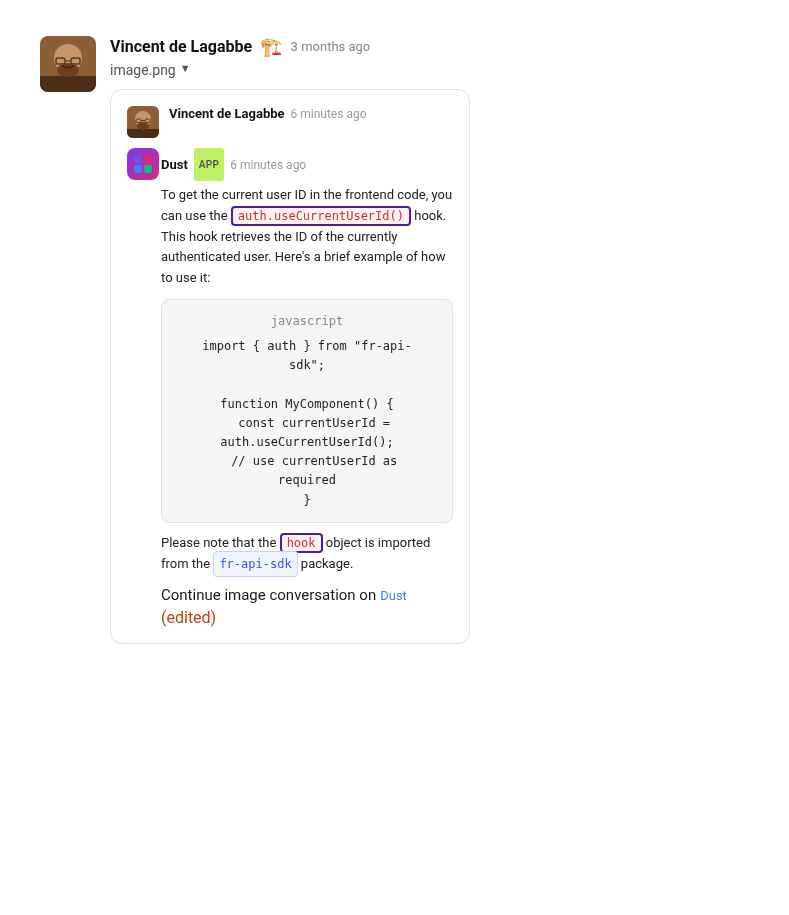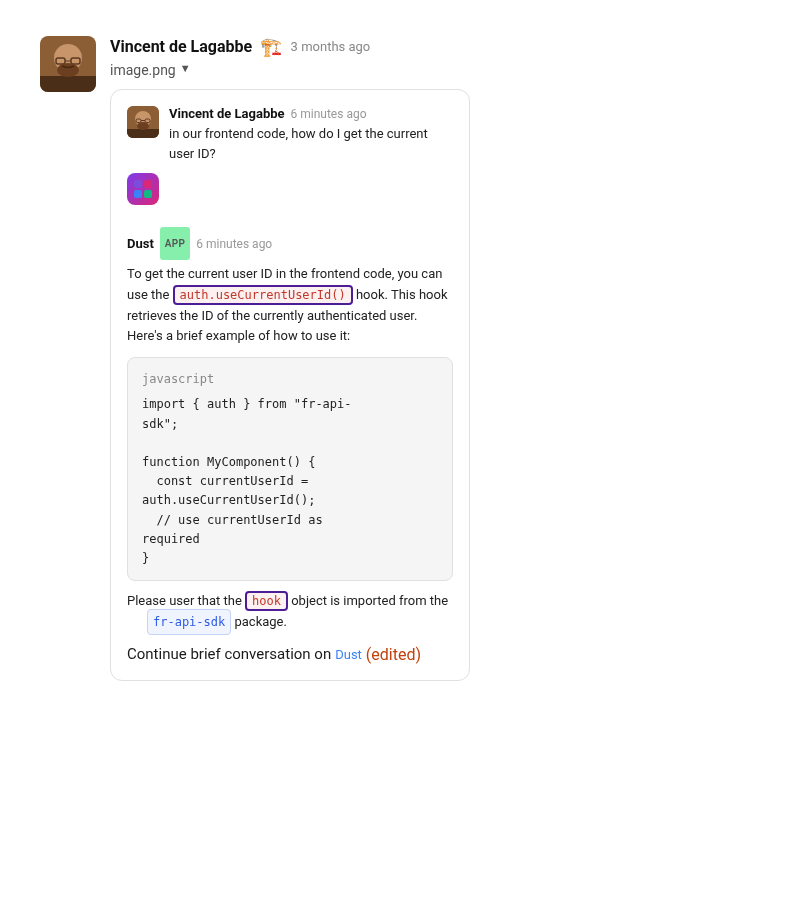--- a/index.html
+++ b/index.html
@@ -135,22 +135,21 @@
     .reply-count {
       font-size: 12px;
       color: #888;
       margin: 6px 0 10px 0;
     }
 
     
     .dust-message {
       display: flex;
       align-items: flex-start;
-      gap: 22px;
-      flex-direction: column;
+      gap: 2px;
     }
 
     .dust-avatar {
       width: 32px;
       height: 32px;
       border-radius: 8px;
       flex-shrink: 0;
       background: linear-gradient(135deg, #7c3aed 0%, #db2777 100%);
       display: flex;
       align-items: center;
@@ -181,21 +180,21 @@
       margin-bottom: 4px;
     }
 
     .dust-name {
       font-weight: 700;
       font-size: 13px;
       color: #111;
     }
 
     .app-badge {
-      background: #86efac;
+      background: #bef264;
       color: #555;
       font-size: 10px;
       font-weight: 600;
       padding: 11px 5px;
       border-radius: 3px;
       letter-spacing: 0.3px;
     }
 
     .dust-time {
       color: #999;
@@ -219,34 +218,34 @@
     }
 
     .inline-code-blue {
       background: #f0f4ff;
       color: #2d5be3;
       font-family: "SFMono-Regular", Consolas, monospace;
       font-size: 12px;
       padding: 5px 5px;
       border-radius: 4px;
       border: 1px solid #c5d3f5;
-      margin-left: 20px;
     }
 
     .code-block {
       background: #f5f5f5;
       border: 1px solid #e0e0e0;
       border-radius: 8px;
       padding: 12px 14px;
       margin: 10px 0;
       font-family: "SFMono-Regular", Consolas, monospace;
       font-size: 12px;
       color: #222;
       line-height: 1.6;
       white-space: pre;
+      text-align: center;
     }
 
     .code-lang {
       color: #888;
       font-family: "SFMono-Regular", Consolas, monospace;
       font-size: 12px;
       display: block;
       margin-bottom: 6px;
     }
 
@@ -315,21 +314,20 @@
             <rect x="18" y="13" width="5" height="3.5" rx="1.5" fill="none" stroke="#5a3820" stroke-width="1"></rect>
             <line x1="14" y1="14.5" x2="18" y2="14.5" stroke="#5a3820" stroke-width="1"></line>
             <ellipse cx="16" cy="20" rx="6" ry="4" fill="#6b3f20"></ellipse>
           </svg>
         </div>
         <div class="inner-content">
           <div class="inner-header">
             <span class="inner-name">Vincent de Lagabbe</span>
             <span class="inner-time">6 minutes ago</span>
           </div>
-          <div class="inner-text">in our frontend code, how do I get the current user ID?</div>
         </div>
       </div>
 
 
       <div class="dust-message">
         <div class="dust-avatar">
           <div class="dust-logo">
             <div class="dust-logo-cell" style="background:#7c4ddb;"></div>
             <div class="dust-logo-cell" style="background:#db2777;"></div>
             <div class="dust-logo-cell" style="background:#3b82f6;"></div>
@@ -353,31 +351,31 @@
 sdk";
 
 function MyComponent() {
   const currentUserId =
 auth.useCurrentUserId();
   // use currentUserId as
 required
 }</div>
 
             <div>
-              <span>Please user that the</span>
+              <span>Please note that the</span>
               <span class="inline-code">hook</span>
               <span> object is imported from the </span>
               <span class="inline-code-blue">fr-api-sdk</span>
               <span> </span>
               <span>package.</span>
             </div>
           </div>
 
           <div class="continue-line">
-            <span>Continue brief conversation on</span>
+            <span>Continue image conversation on</span>
             <a class="continue-link">Dust</a>
             <span class="edited-label">(edited)</span>
           </div>
 
         </div>
       </div>
 
     </div>
   </div>
 </div>

